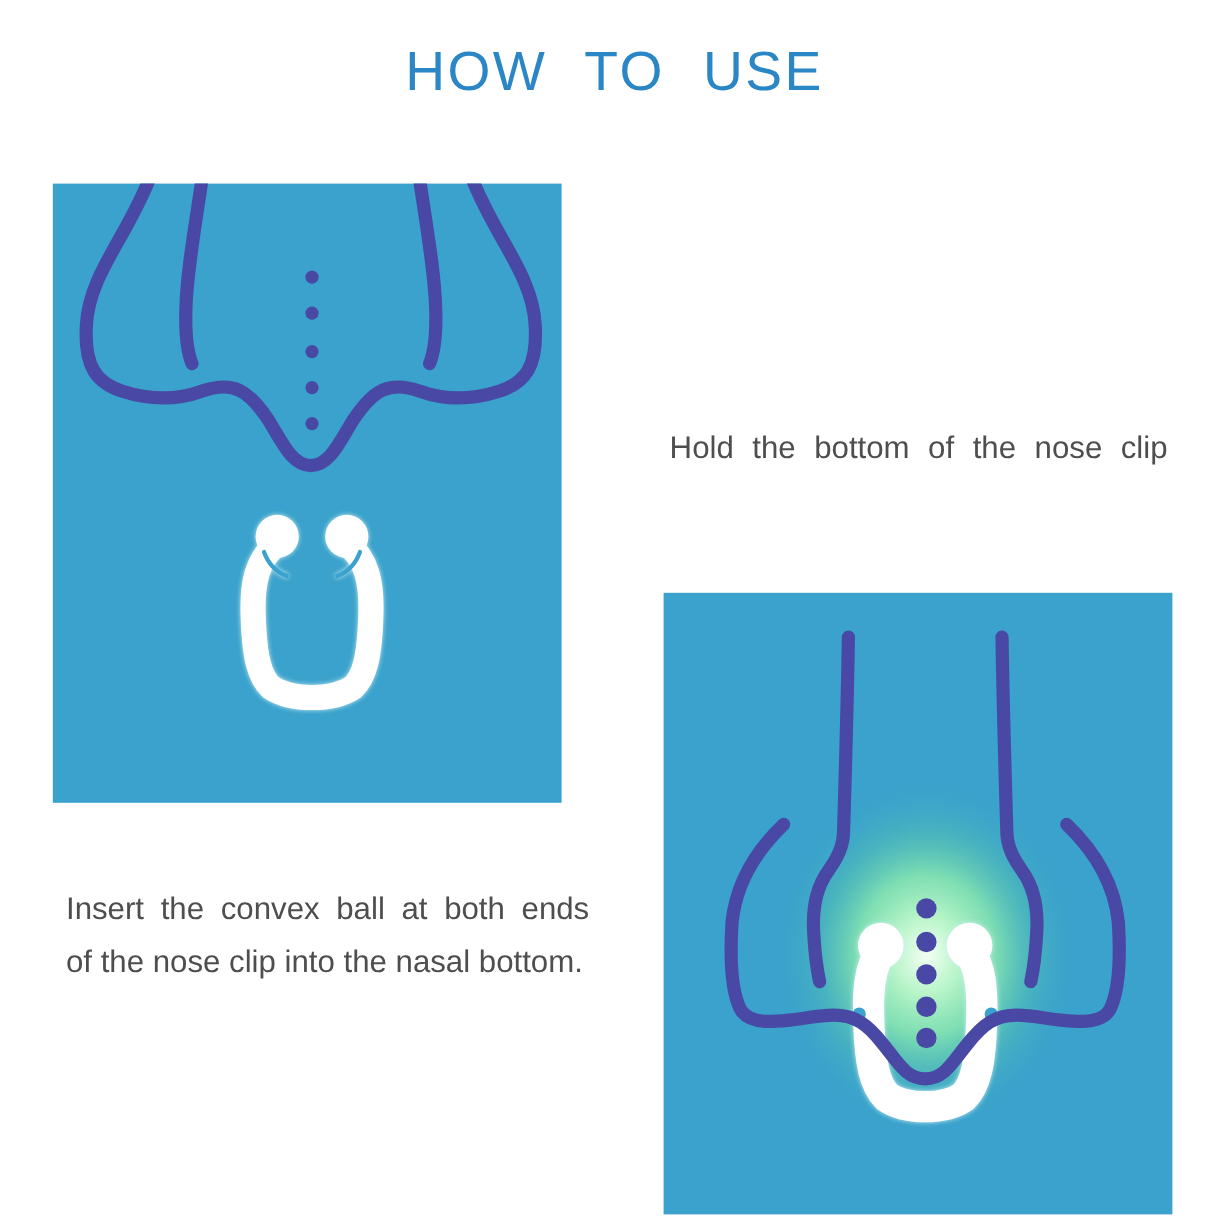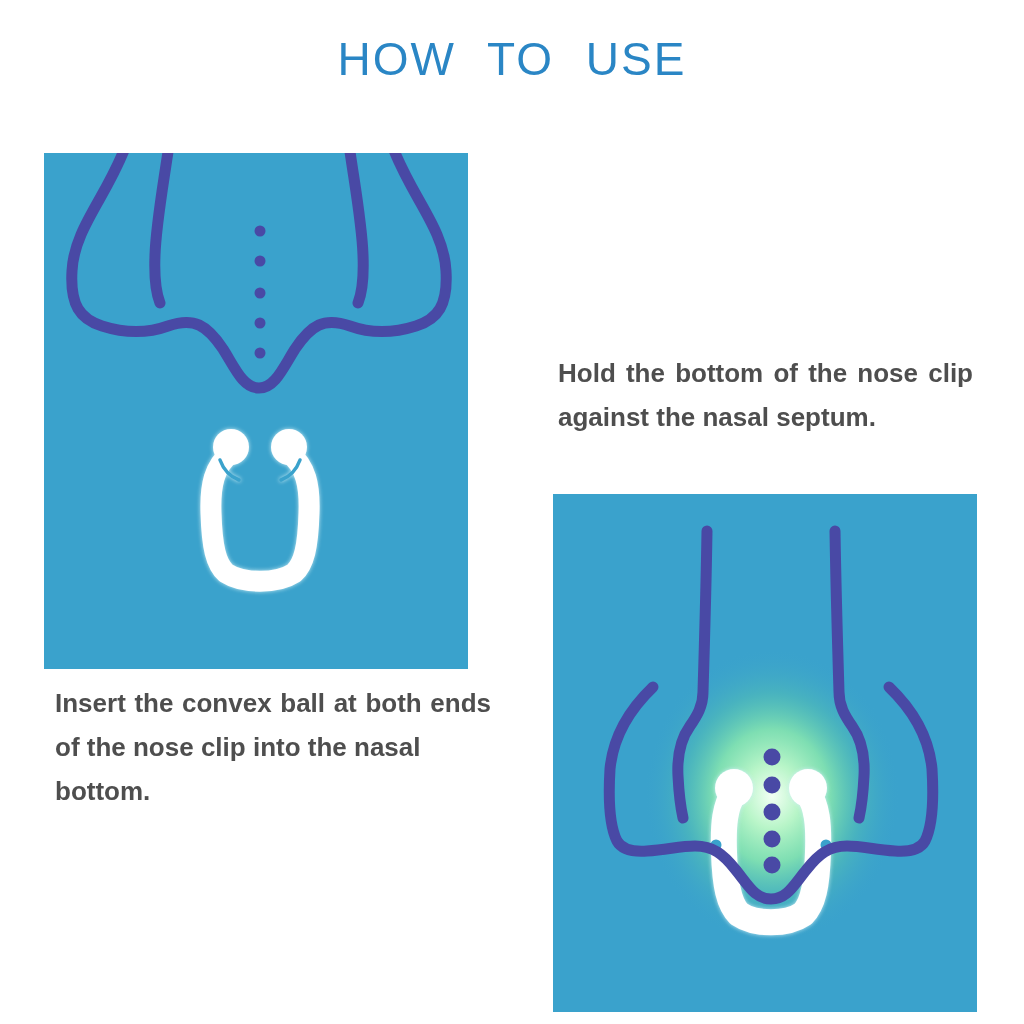--- a/index.html
+++ b/index.html
@@ -30,22 +30,22 @@
   .panel-1 { left: 44px;  top: 153px; width: 424px; height: 516px; }
   .panel-2 { left: 553px; top: 494px; width: 424px; height: 518px; }
   .panel svg { display: block; width: 100%; height: 100%; }
 
   .caption {
     position: absolute;
     color: var(--caption-text, #4e4e4e);
     font-size: 26px;
     line-height: 44px;
   }
-  .caption-hold   { left: 558px; top: 351px; width: 415px; font-weight: bold; }
-  .caption-insert { left: 55px;  top: 681px; width: 436px; font-weight: bold; }
+  .caption-hold   { left: 558px; top: 351px; width: 415px; }
+  .caption-insert { left: 55px;  top: 735px; width: 436px; }
   .caption .jline { text-align: justify; text-align-last: justify; }
   .caption .nline { text-align: left; }
 
   
   .outline-stroke {
     fill: none;
     stroke: var(--outline, #4949a5);
     stroke-width: 11;
     stroke-linecap: round;
   }
@@ -98,21 +98,20 @@
                  C 199 431 233 431 250 420 C 260 411 264 394 265 360
                  C 266 333 262 313 245 300"></path>
         <path class="slit" d="M 176 307 C 180 318 187 324 195 327"></path>
         <path class="slit" d="M 256 307 C 252 318 245 324 237 327"></path>
       </g>
     </svg>
   </div>
 
   <div class="caption caption-hold">
     <div class="jline">Hold the bottom of the nose clip</div>
-    <div class="nline">against the nasal septum.</div>
   </div>
 
   <div class="caption caption-insert">
     <div class="jline">Insert the convex ball at both ends</div>
     <div class="nline">of the nose clip into the nasal bottom.</div>
   </div>
 
   <div class="panel panel-2">
     <svg viewBox="0 0 424 518" preserveAspectRatio="none">
       <defs>

